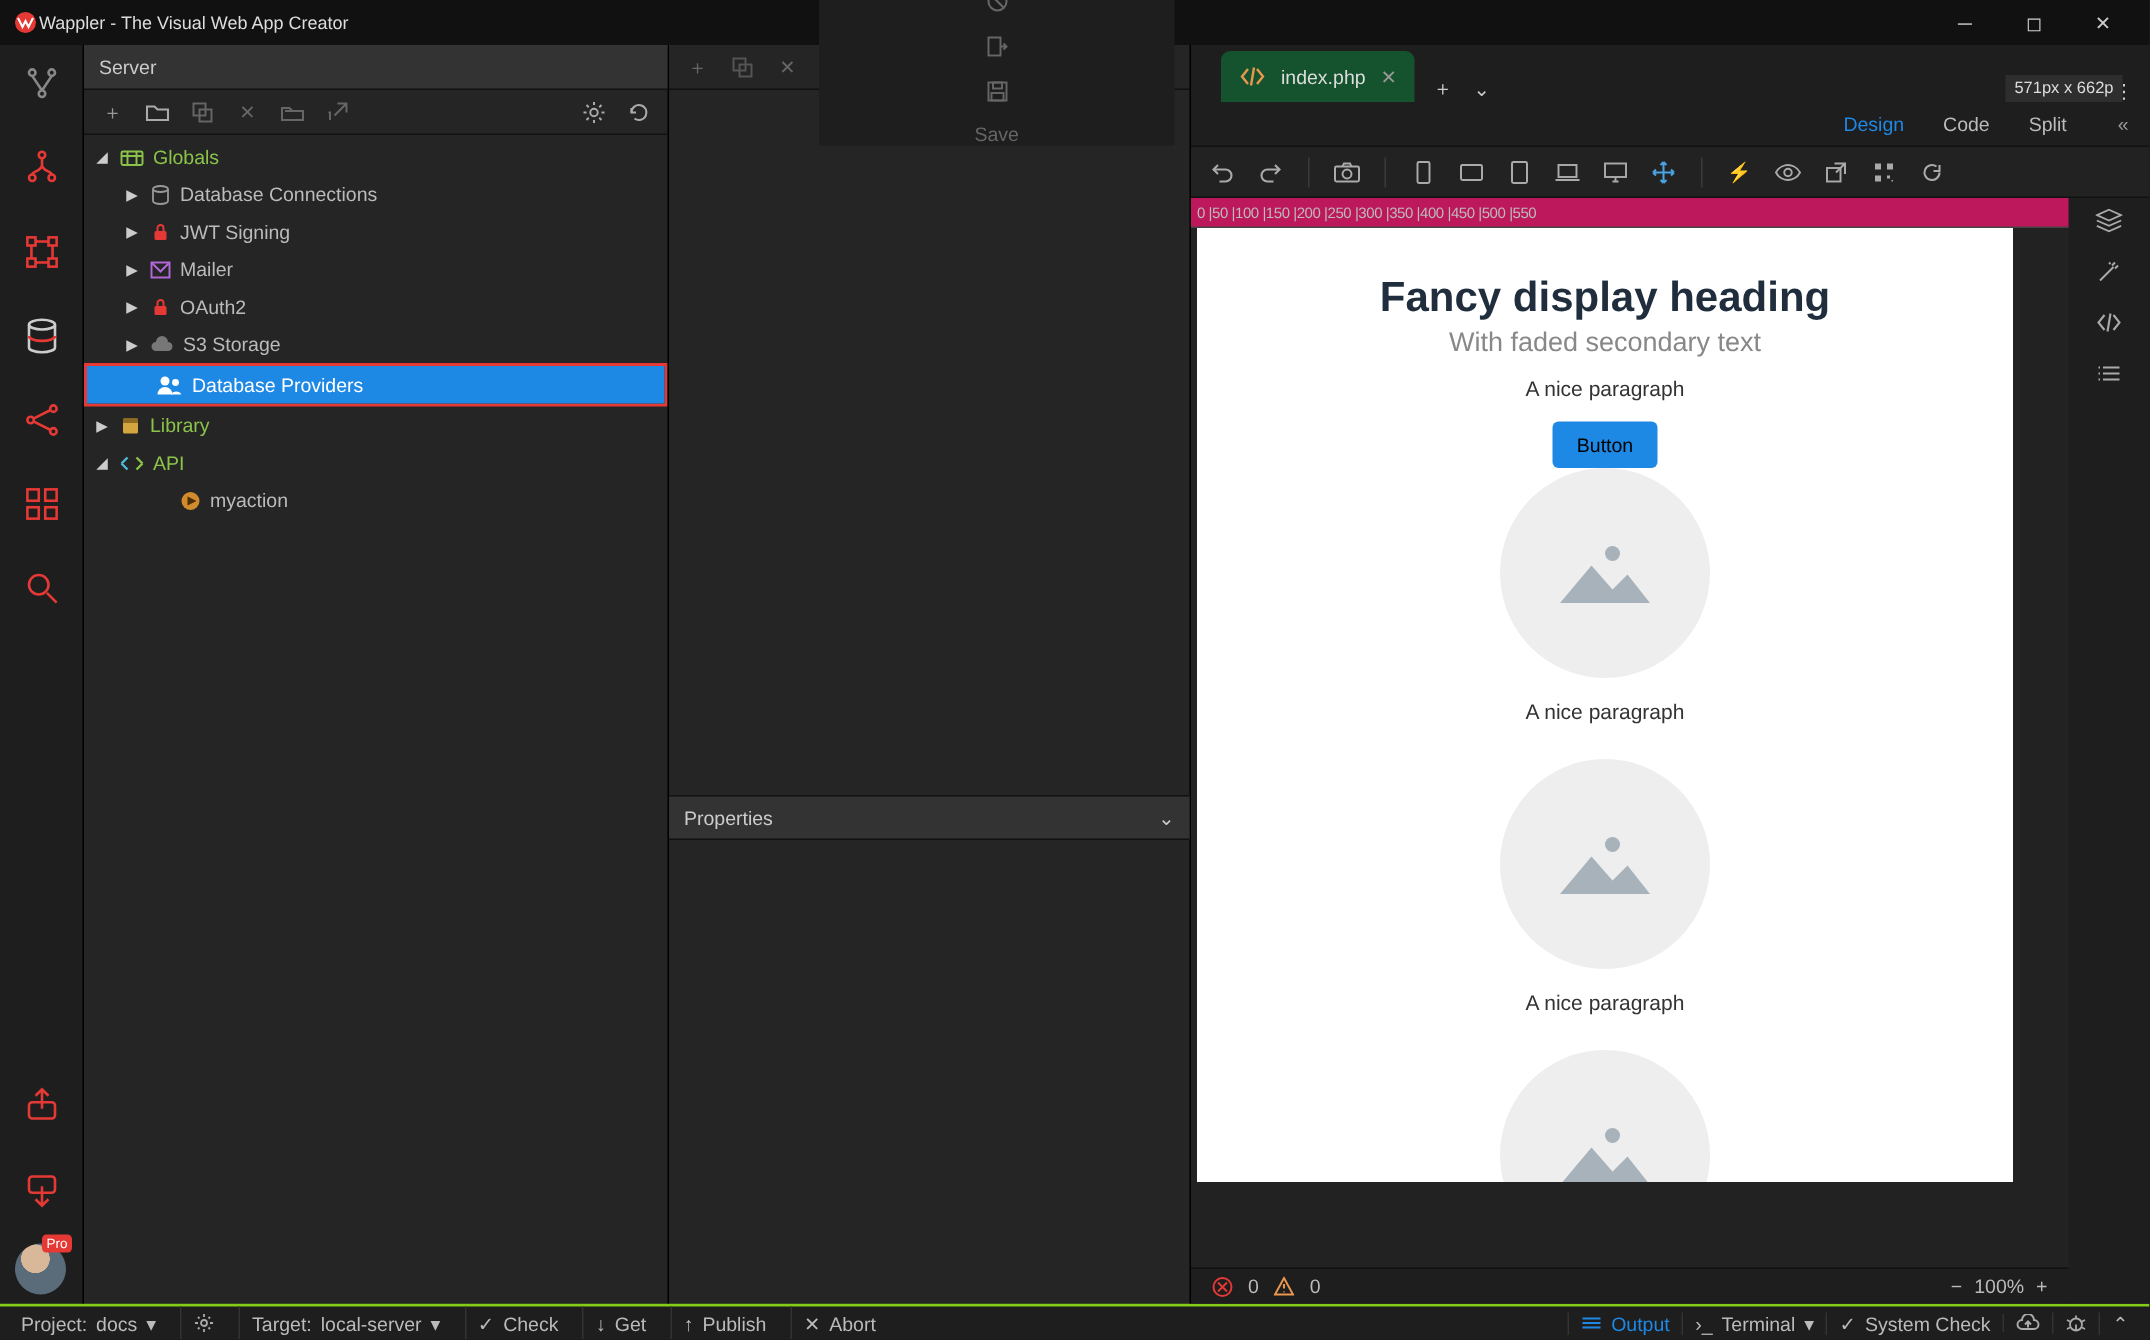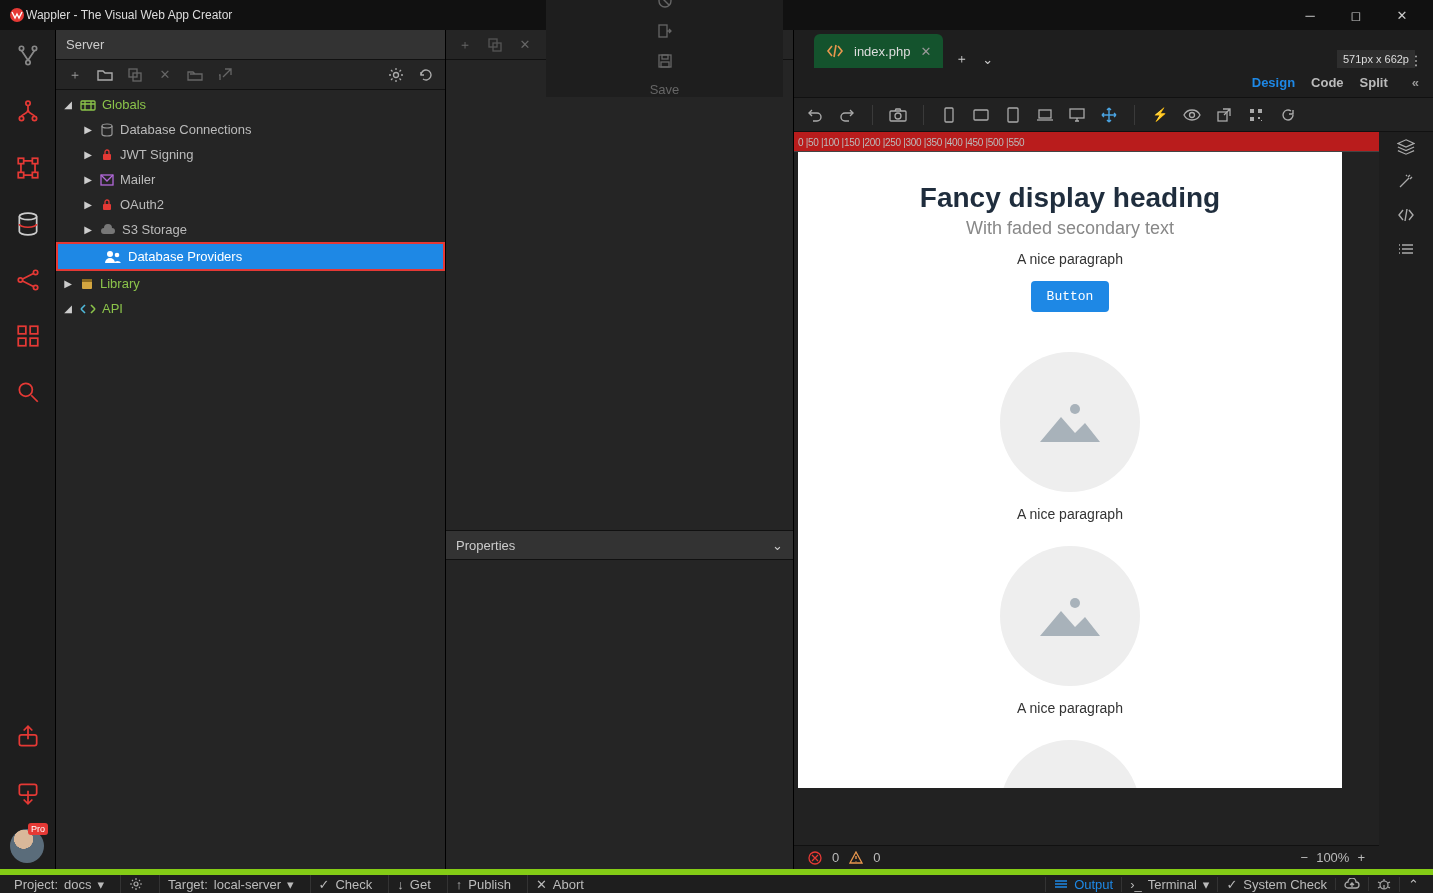--- a/index.html
+++ b/index.html
@@ -30,46 +30,46 @@
 .mid-toolbar .right{margin-left:auto;display:flex;align-items:center;gap:12px;}
 .mid-top{flex:0 0 470px;}
 .props-header{height:30px;background:#333;display:flex;align-items:center;padding:0 10px;justify-content:space-between;border-top:1px solid #111;border-bottom:1px solid #111;}
 .right{flex:1;display:flex;flex-direction:column;background:#1e1e1e;position:relative;}
 .tabbar{height:38px;display:flex;align-items:flex-end;}
 .tabspace{width:20px;}
 .tab{height:34px;background:#14532d;display:flex;align-items:center;gap:10px;padding:0 12px;border-top-left-radius:6px;border-top-right-radius:6px;color:#ddd;}
 .tab .close{color:#999;}
 .tab-actions{display:flex;align-items:center;gap:14px;margin-left:12px;color:#ccc;}
 .tab-more{margin-left:auto;width:34px;text-align:center;color:#ccc;}
-.view-tabs{height:30px;display:flex;align-items:center;justify-content:flex-end;gap:16px;padding-right:14px;background:#1e1e1e;border-bottom:1px solid #111;font-weight:bold;}
+.view-tabs{height:30px;display:flex;align-items:center;justify-content:flex-end;gap:26px;padding-right:14px;background:#1e1e1e;border-bottom:1px solid #111;}
 .view-tabs .vt{color:#bbb;}
 .view-tabs .vt.active{color:#1E88E5;}
 .view-tabs .expand{color:#999;margin-left:8px;}
 .design-toolbar{height:34px;display:flex;align-items:center;gap:14px;padding:0 12px;border-bottom:1px solid #111;background:#222;}
 .dt-sep{width:1px;height:20px;background:#3a3a3a;margin:0 2px;}
 .canvas-wrap{flex:1;display:flex;background:#222;}
 .canvas-col{flex:1;display:flex;flex-direction:column;}
-.ruler-h{height:20px;background:#b91c1c;display:flex;align-items:center;font-size:10px;color:#bbb;white-space:nowrap;overflow:hidden;padding-left:4px;letter-spacing:-0.3px;position:relative;}
+.ruler-h{height:20px;background:#be185d;display:flex;align-items:center;font-size:10px;color:#bbb;white-space:nowrap;overflow:hidden;padding-left:4px;letter-spacing:-0.3px;position:relative;}
 .ruler-h::after{content:"";position:absolute;bottom:0;left:0;right:0;height:1px;background:#444;}
 .size-badge{position:absolute;right:18px;top:20px;background:#2e2e2e;color:#ddd;font-size:11px;padding:3px 6px;z-index:5;}
 .canvas-area{flex:1;position:relative;padding:0 0 0 4px;}
 .canvas{position:absolute;left:4px;top:0;width:544px;height:636px;background:#fff;overflow:hidden;color:#222;}
 .canvas-inner{padding:30px 20px;text-align:center;}
 .canvas h1{font-size:28px;color:#1f2d3d;font-weight:600;margin-bottom:4px;}
 .canvas .sub{font-size:18px;color:#888;margin-bottom:12px;}
 .canvas .para{font-size:14px;color:#333;margin-bottom:14px;}
-.canvas .btn{display:inline-block;background:#1E88E5;color:#ffffff;padding:8px 16px;border-radius:4px;margin-bottom:40px;font-family:Liberation Mono, monospace;}
+.canvas .btn{display:inline-block;background:#1E88E5;color:#000000;padding:8px 16px;border-radius:4px;}
 .card{margin:0 auto 24px;text-align:center;}
 .imgph{width:140px;height:140px;border-radius:50%;background:#eee;margin:0 auto 14px;display:flex;align-items:center;justify-content:center;}
 .mntsvg{width:70px;height:50px;fill:#a8b2ba;}
 .canvas .card .para2{font-size:14px;color:#333;}
 .strip{width:54px;background:#1e1e1e;display:flex;flex-direction:column;align-items:center;padding-top:6px;gap:16px;}
 .design-status{height:24px;display:flex;align-items:center;padding:0 14px;gap:10px;font-size:12px;color:#bbb;background:#1e1e1e;border-top:1px solid #111;}
 .design-status .zoom{margin-left:auto;display:flex;align-items:center;gap:8px;}
-.statusbar{height:24px;background:#1e1e1e;border-top:6px solid #84cc16;display:flex;align-items:center;padding:0 6px;gap:8px;font-size:12px;color:#bbb;}
+.statusbar{height:24px;background:#1e1e1e;border-top:2px solid #84cc16;display:flex;align-items:center;padding:0 6px;gap:8px;font-size:12px;color:#bbb;}
 .status-item{display:flex;align-items:center;gap:6px;padding:0 8px;height:100%;}
 .status-item.btnlike{border-left:1px solid #333;}
 .status-right{margin-left:auto;display:flex;align-items:center;}
 .status-blue{color:#1E88E5;}
 .avatar{position:absolute;left:10px;bottom:30px;width:34px;height:34px;border-radius:50%;background:radial-gradient(circle at 40% 30%, #d9b89a 0 30%, #5a6c7a 31% 100%);}
 .avatar .pro{position:absolute;top:-6px;right:-4px;background:#E53935;color:#fff;font-size:9px;padding:1px 3px;border-radius:3px;}
 svg{display:block;}
 .muted{color:#666;}
 </style>
 </head>
@@ -294,20 +294,30 @@
       </div>
       <div class="tree-row ind0">
         <span class="tw">◢</span>
         <span>
             <svg width="16" height="12" viewBox="0 0 16 12" fill="none" stroke="#4fbadb" stroke-width="1.6">
               <path d="M1 6 L5 2 M1 6 L5 10"></path>
               <path d="M15 6 L11 2 M15 6 L11 10" stroke="#8BC34A"></path>
             </svg>
           </span>
         <span class="lbl-green">API</span>
+      </div>
+      <div class="tree-row ind2">
+        <span class="tw"></span>
+        <span>
+            <svg width="14" height="14" viewBox="0 0 14 14">
+              <circle cx="7" cy="7" r="6" fill="#d08b2d"></circle>
+              <path d="M5 4 L11 7 L5 10 Z" fill="#4a2e07"></path>
+            </svg>
+          </span>
+        <span>myaction</span>
       </div>
     </div>
   </div>
 
   <div class="mid">
     <div class="mid-toolbar">
       <span class="icon muted">＋</span>
       <span class="icon muted">
           <svg width="14" height="14" viewBox="0 0 14 14" fill="none" stroke="#555" stroke-width="1.3">
             <rect x="1" y="1" width="8" height="8"></rect>

